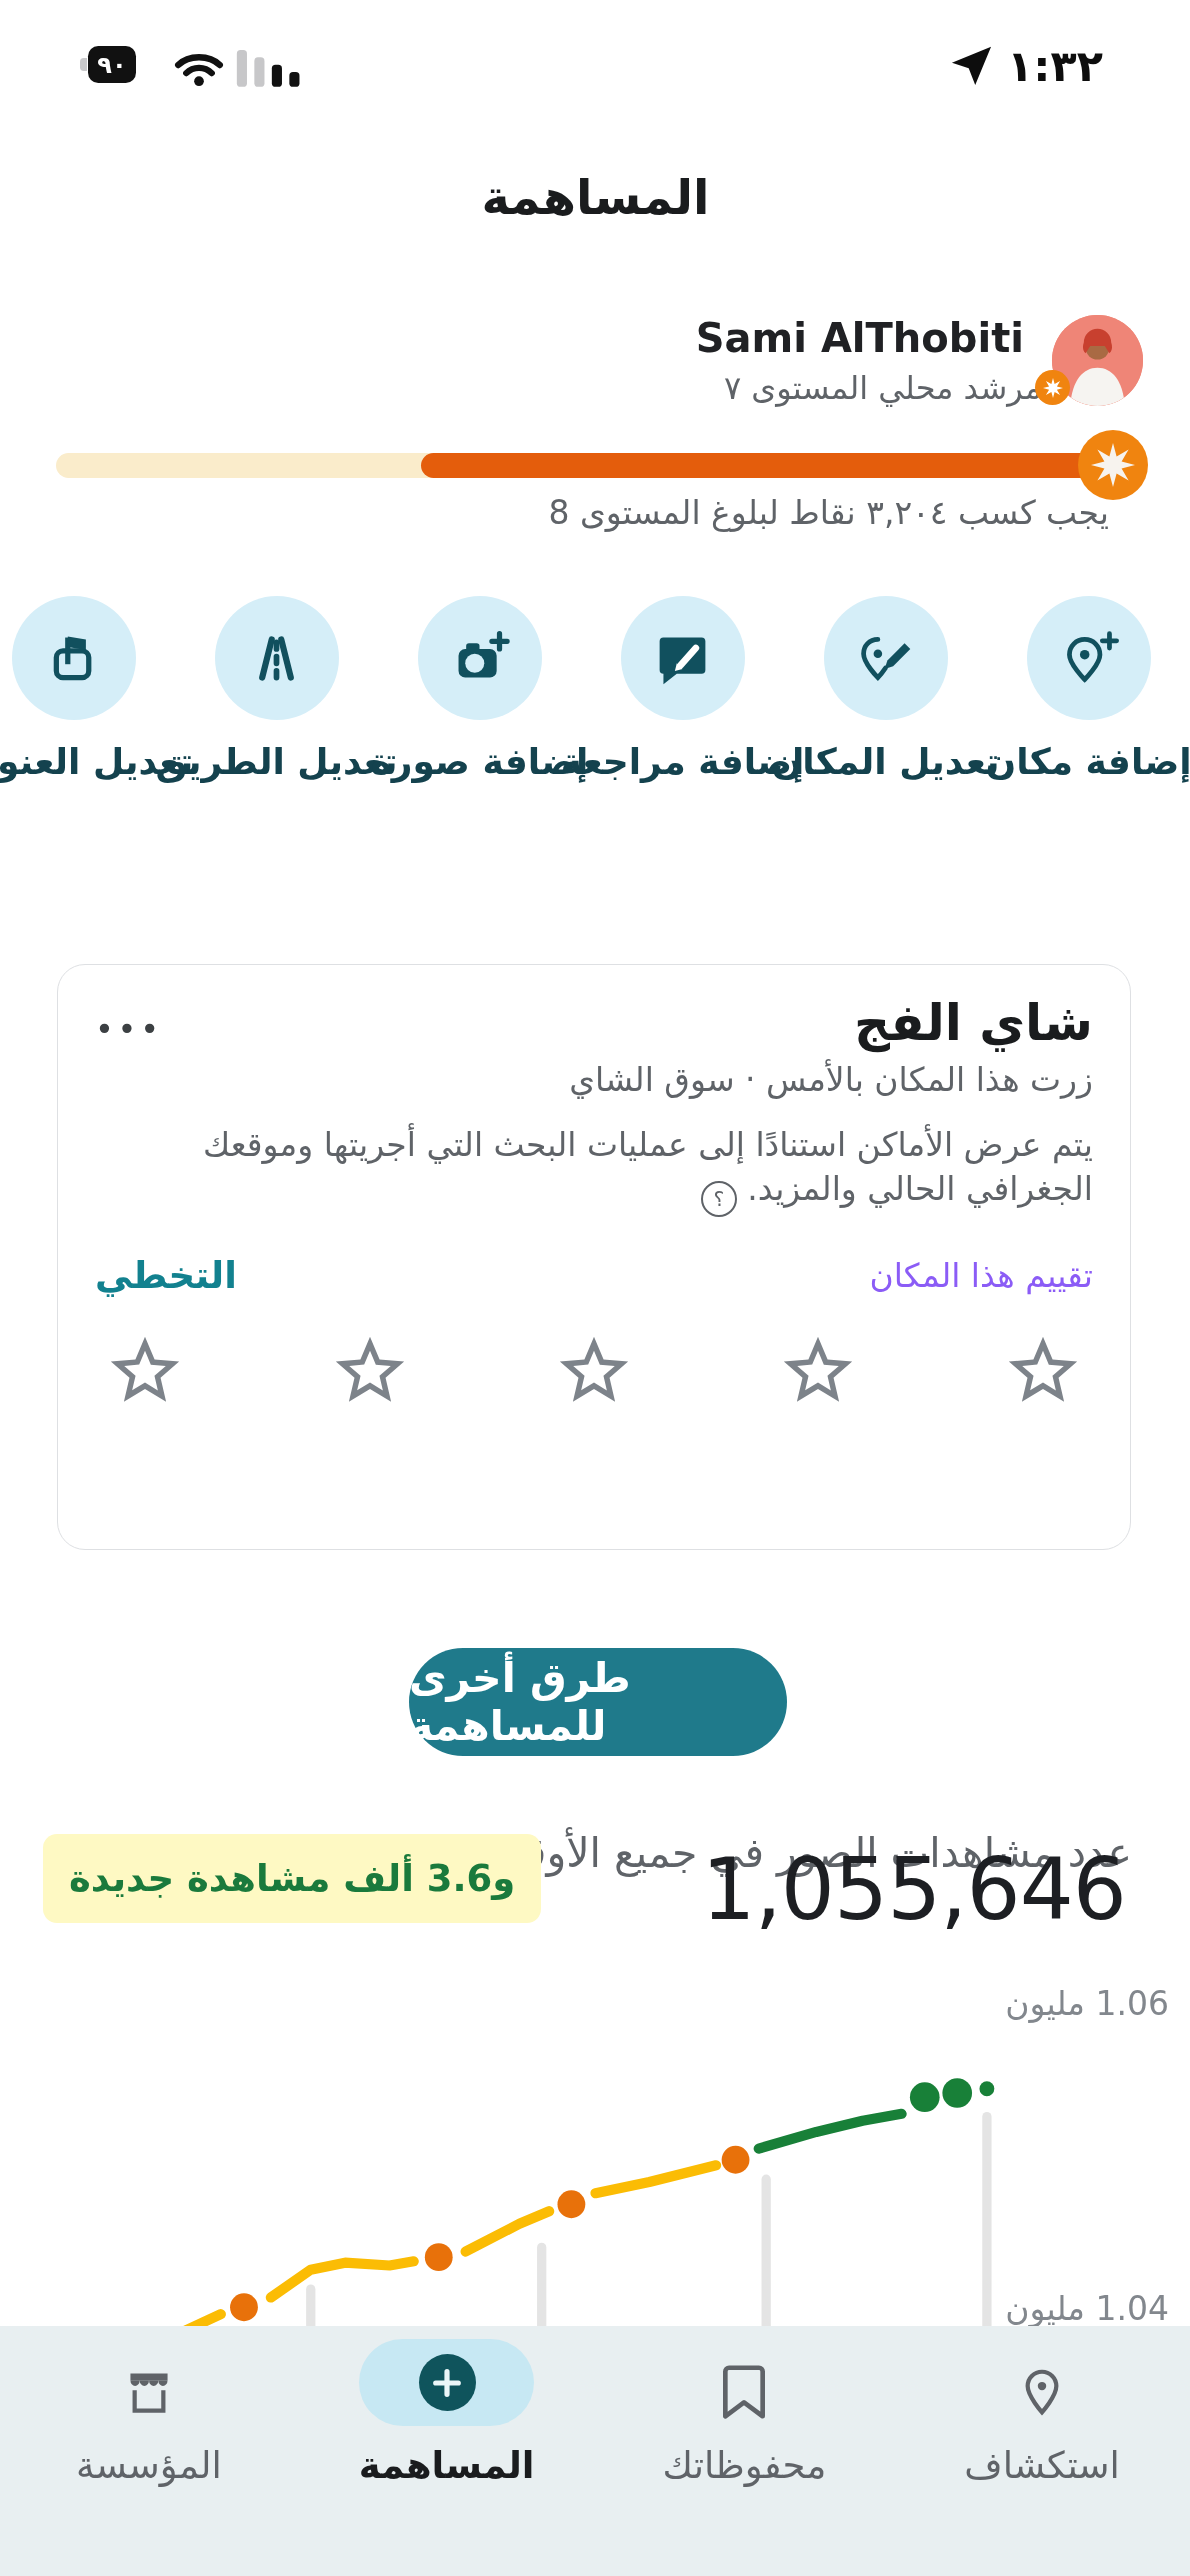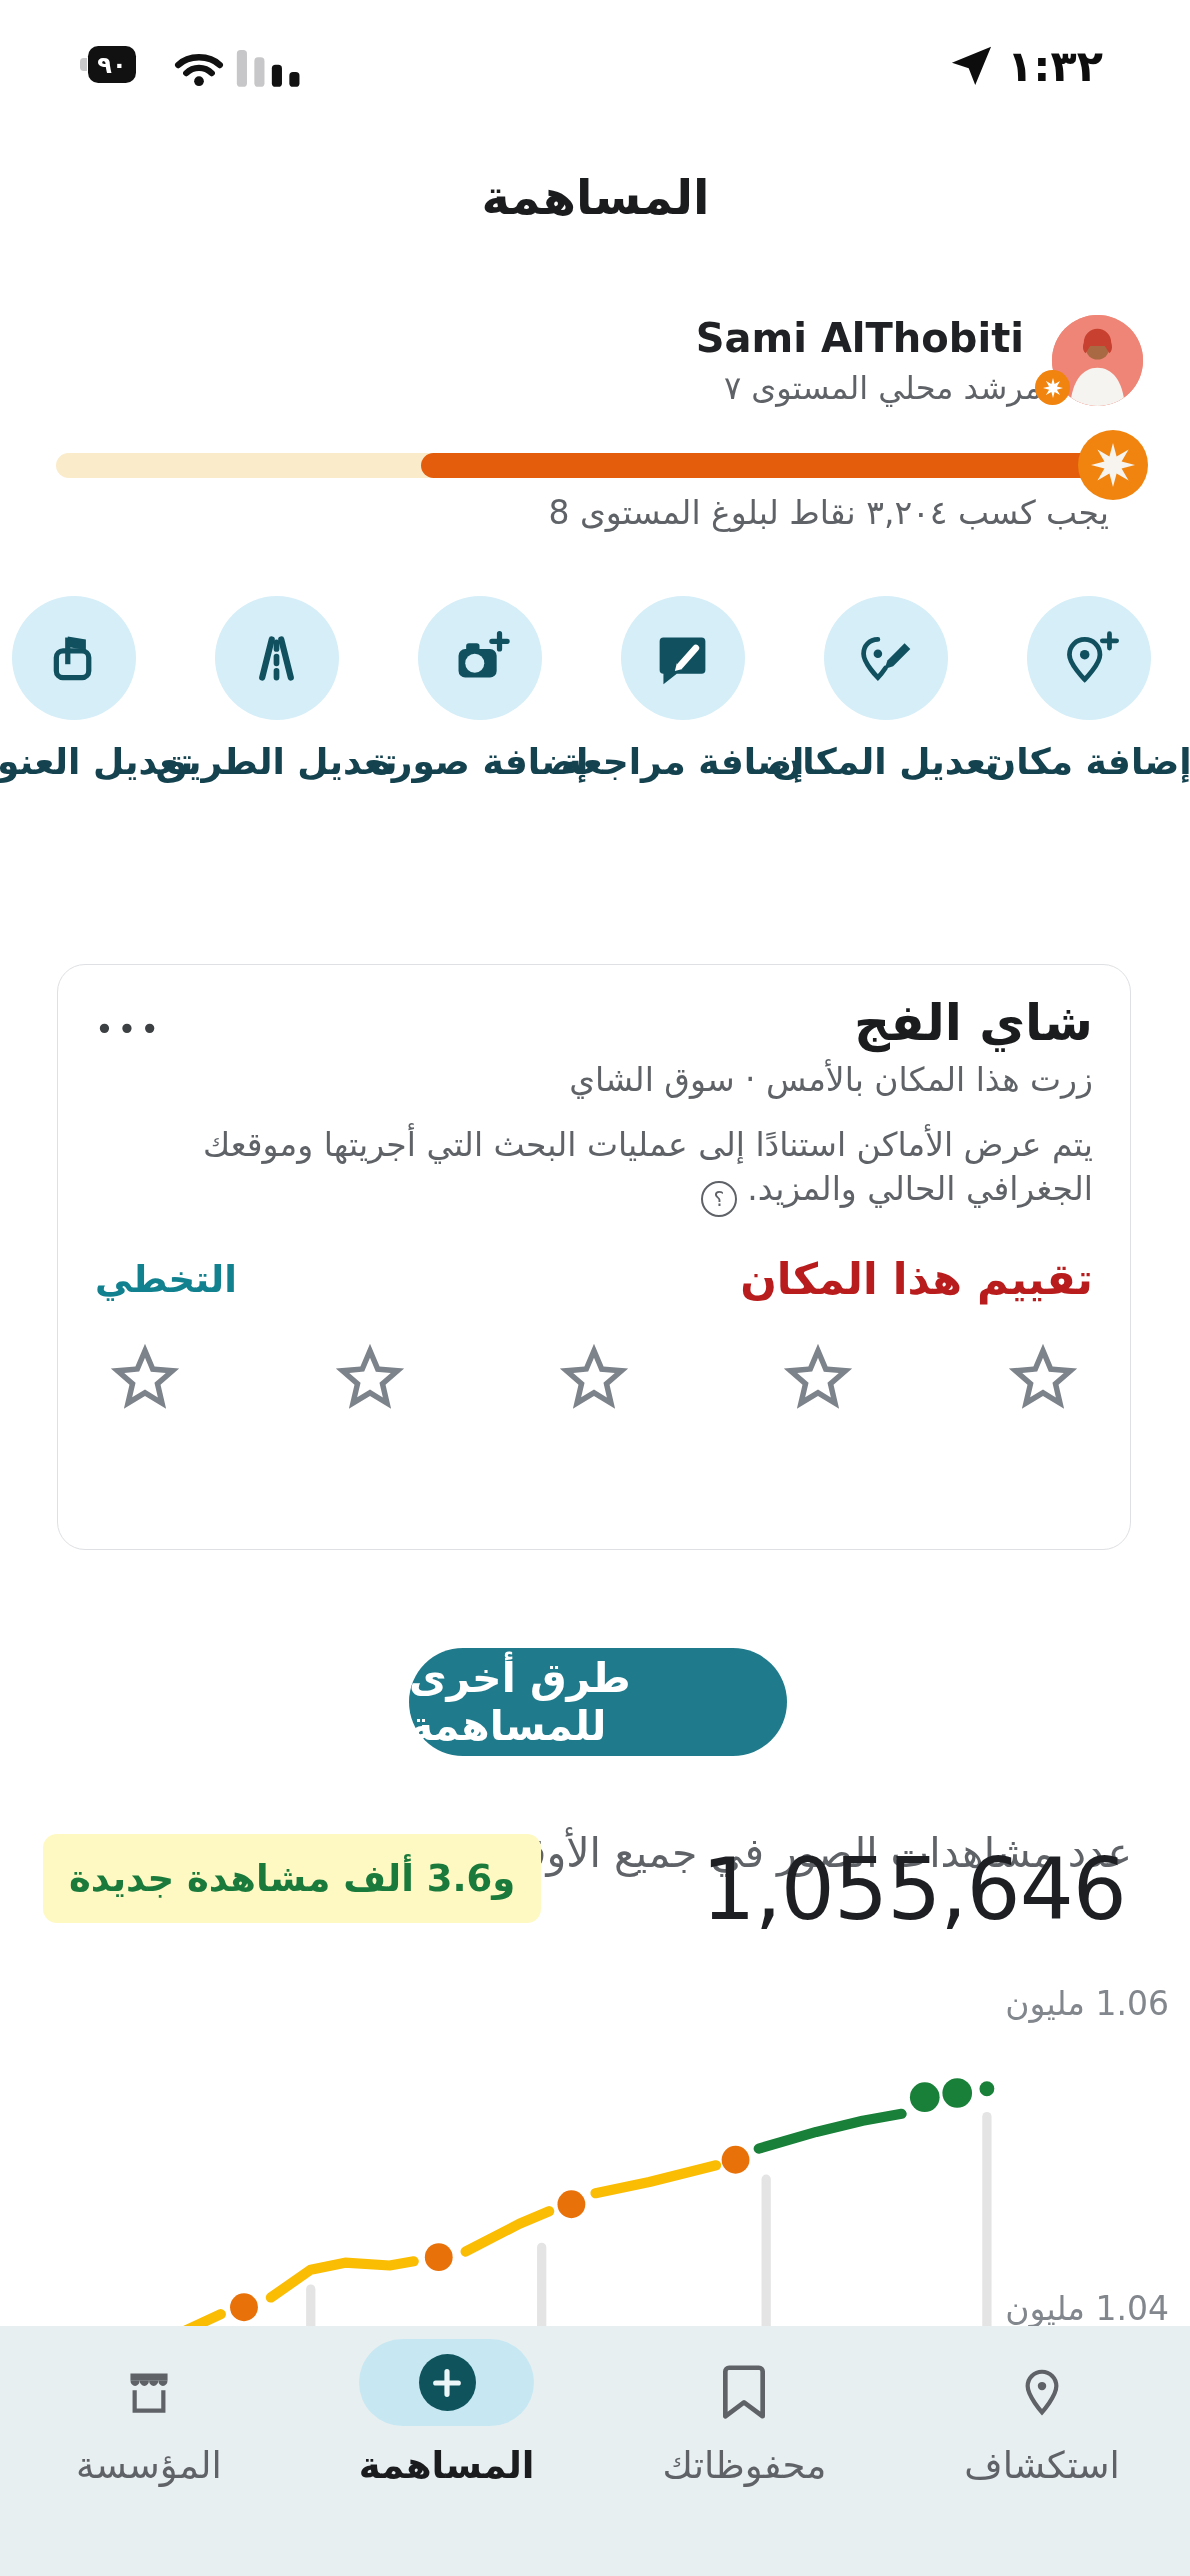--- a/index.html
+++ b/index.html
@@ -45,21 +45,21 @@
         border:1.9px solid #dee0e3;border-radius:28px;box-sizing:border-box;direction:rtl;
         padding:28px 37px;}
   .card-head{display:flex;justify-content:space-between;align-items:flex-start;}
   .card-title{font-size:50px;font-weight:700;color:#1a1c1e;line-height:1.2;}
   .card-dots{font-size:32px;color:#3c4043;letter-spacing:3.7px;margin-top:16.7px;direction:ltr;}
   .card-subtitle{margin-top:7.4px;font-size:33px;color:#5f6368;}
   .card-disclaimer{margin-top:24px;font-size:33px;color:#5f6368;line-height:1.32;width:98%;}
   .help-circle{display:inline-flex;width:32px;height:32px;border:2.3px solid #5f6368;border-radius:50%;
         align-items:center;justify-content:center;font-size:20.4px;color:#5f6368;vertical-align:-5.6px;}
   .card-rate-row{margin-top:37px;display:flex;justify-content:space-between;align-items:center;}
-  .rate-label{font-size:43px;font-weight:700;color:#b91c1c;}
+  .rate-label{font-size:33px;font-weight:400;color:#8b5cf6;}
   .skip-link{font-size:37px;font-weight:600;color:#12818f;}
   .stars-row{margin-top:33px;display:flex;justify-content:space-between;padding:0 9.3px;direction:ltr;}
   
   .contribute-btn{position:absolute;top:1648px;left:409px;width:378px;height:108px;border-radius:54px;
         background:#1f7a8b;display:flex;align-items:center;justify-content:flex-start;}
   .contribute-btn span{color:#fff;font-size:41px;font-weight:600;}
   
   .stats-heading{position:absolute;top:1829px;right:59px;font-size:41px;color:#5f6368;direction:rtl;}
   .stats-badge{position:absolute;top:1834px;left:43px;height:65px;border-radius:14px;background:#fef9c3;
         display:flex;align-items:center;padding:12px 26px;}

